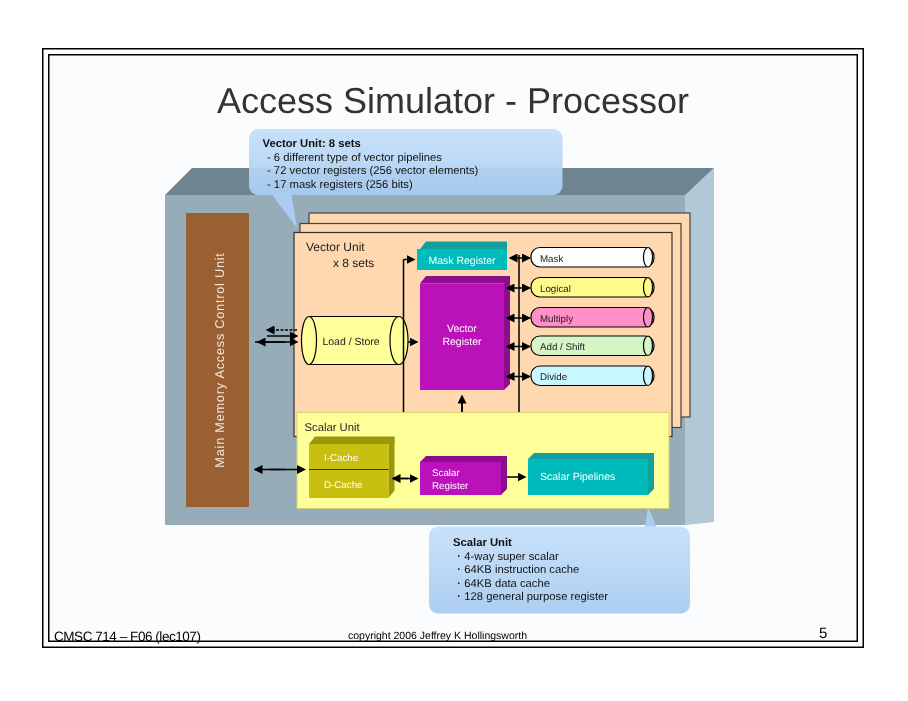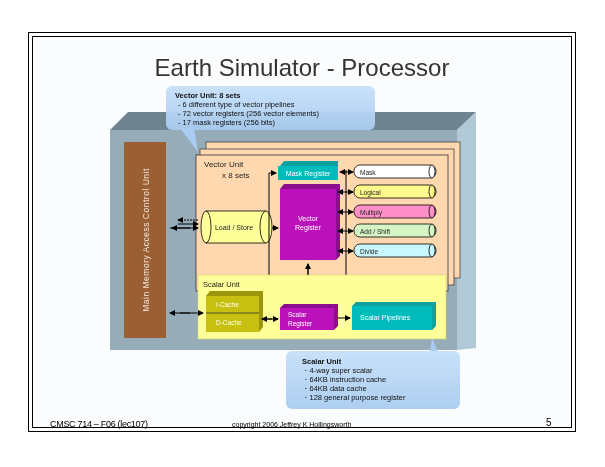--- a/index.html
+++ b/index.html
@@ -1,32 +1,32 @@
 <!DOCTYPE html>
 <html><head>
 <meta charset="utf-8">
 <style>
   html, body { margin:0; padding:0; background:#ffffff; }
   body { width:605px; height:467px; position:relative; overflow:hidden; font-family:"Liberation Sans", sans-serif; }
   .abs { position:absolute; }
   #slide-frame { left:28px; top:32px; width:548px; height:400px; border:1px solid #000; box-sizing:border-box; }
   #slide-inner { left:32px; top:36px; width:540px; height:392px; border:1px solid #000; box-sizing:border-box; background:#fafcfd; }
   #slide-title { left:32px; top:54px; width:540px; text-align:center; font-size:24px; color:#333; }
-  #footer-left { left:36px; top:419px; font-size:9px; color:#000; letter-spacing:-0.3px;margin-left:14px; }
+  #footer-left { left:36px; top:419px; font-size:9px; color:#000; letter-spacing:-0.3px; }
   #footer-mid { left:232px; top:421px; font-size:7px; color:#000; }
   #footer-right { left:546px; top:417px; font-size:10px; color:#000; }
   svg text { font-family:"Liberation Sans", sans-serif; }
 </style>
 </head>
 <body>
 
 <div id="slide-frame" class="abs"></div>
 <div id="slide-inner" class="abs"></div>
 
-<div id="slide-title" class="abs">Earth Simulator - Processor</div>
+<div id="slide-title" class="abs">Access Simulator - Processor</div>
 
 <svg class="abs" style="left:0;top:0" width="605" height="467" viewBox="0 0 605 467">
   <defs>
     <marker id="arr" markerWidth="6" markerHeight="6" refX="5" refY="3" orient="auto">
       <path d="M0,0 L6,3 L0,6 z" fill="#000"></path>
     </marker>
     <linearGradient id="callgrad" x1="0" y1="0" x2="0" y2="1">
       <stop offset="0" stop-color="#c6e0fa"></stop>
       <stop offset="1" stop-color="#a9ccf0"></stop>
     </linearGradient>

